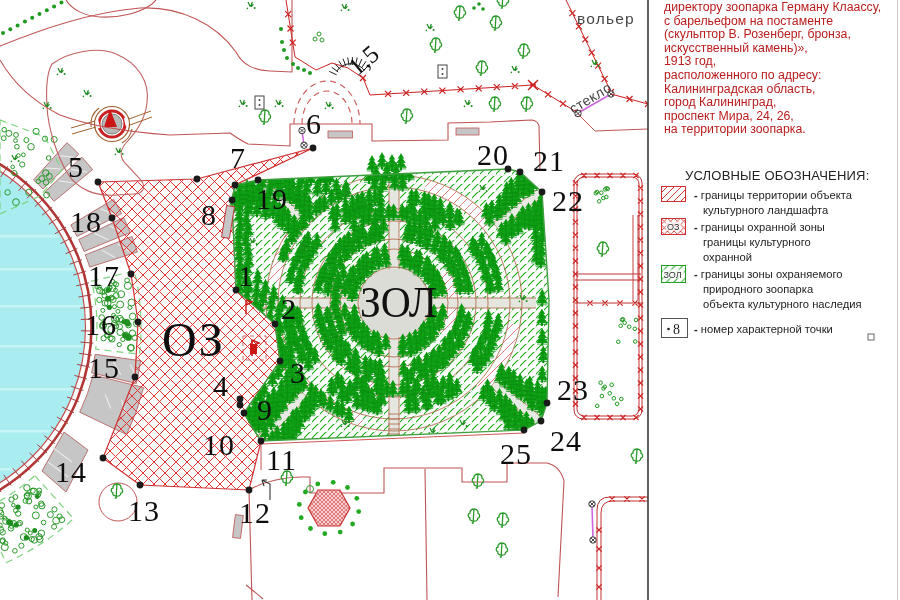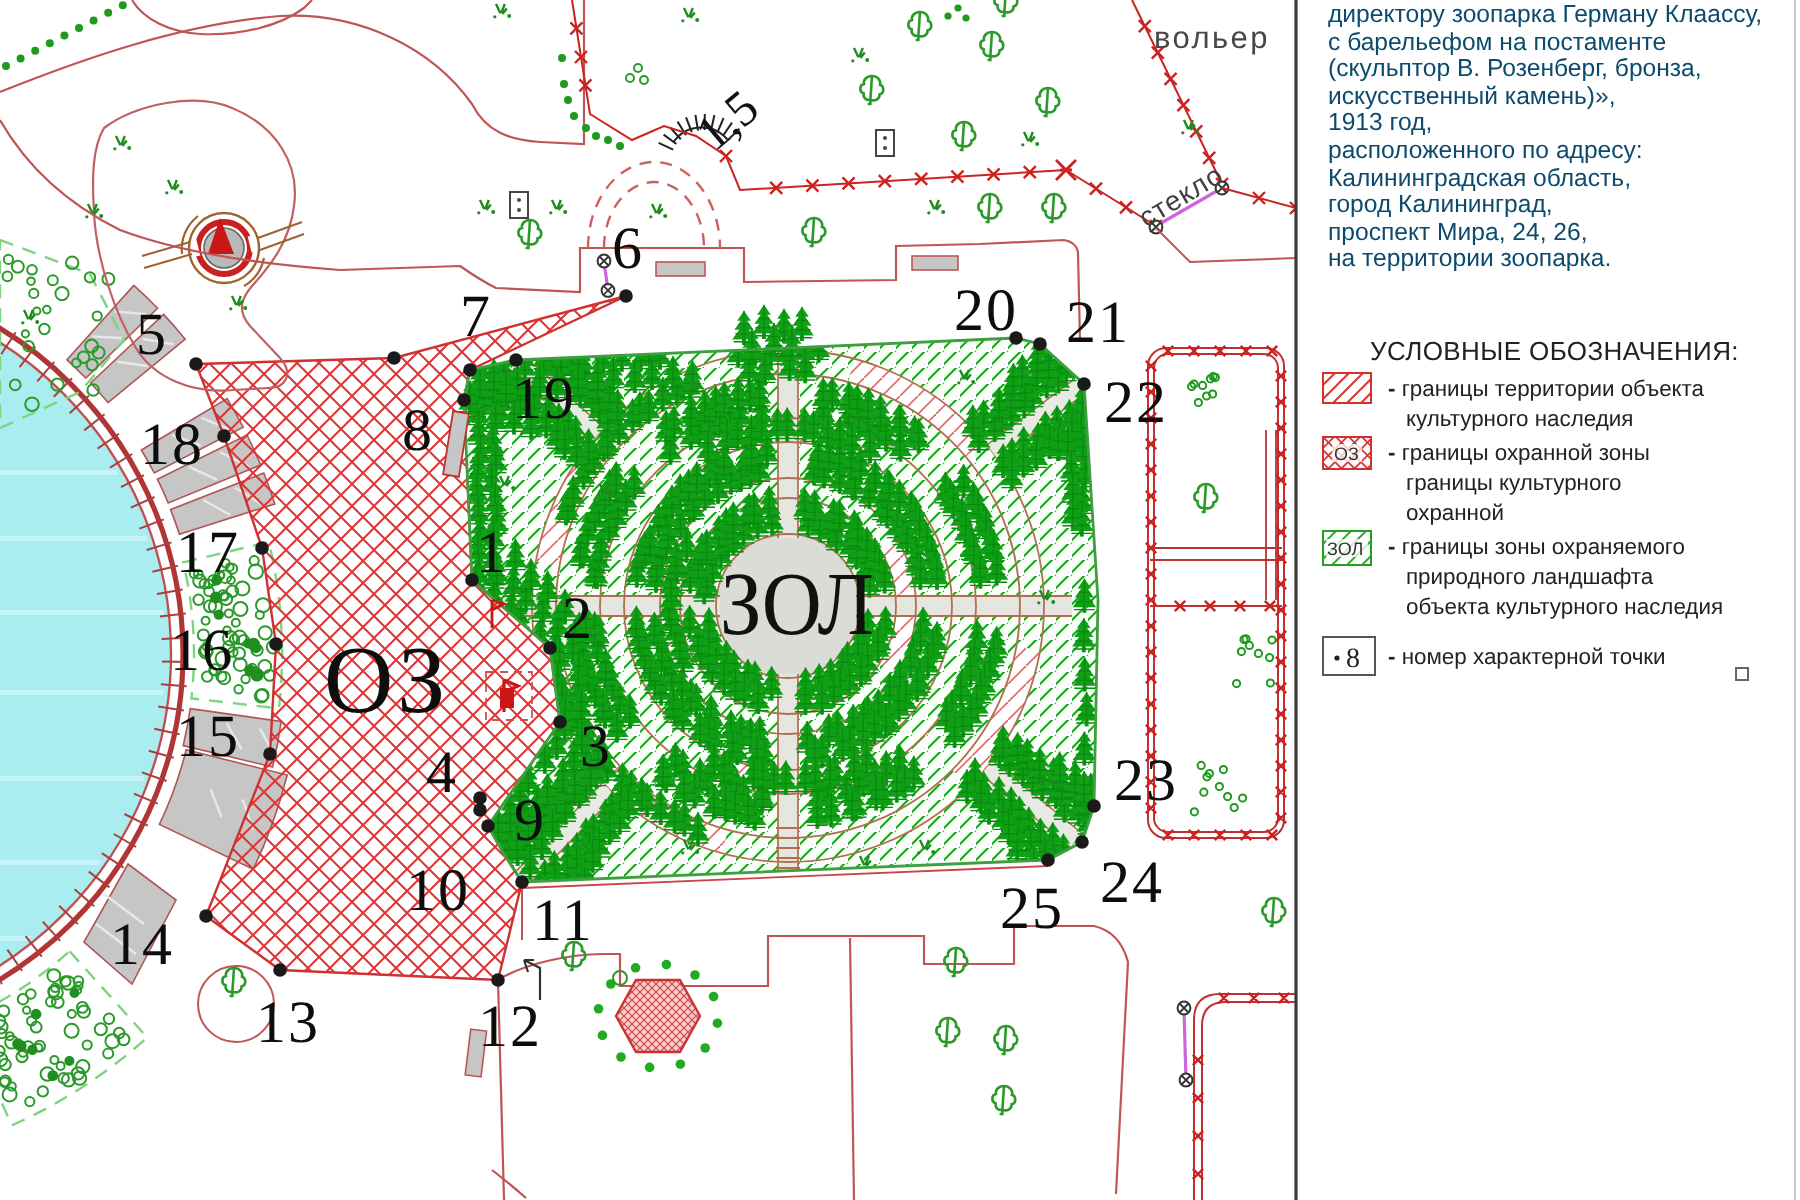--- a/index.html
+++ b/index.html
@@ -1,16 +1,16 @@
 <!DOCTYPE html>
 <html><head><meta charset="utf-8"><style>
 html,body{margin:0;padding:0;width:900px;height:600px;overflow:hidden;background:#fff}
 #wrap{position:relative;width:900px;height:600px;font-family:"Liberation Sans",sans-serif}
 svg.map{position:absolute;left:0;top:0}
-.ptext{position:absolute;left:664px;top:1px;width:234px;font-size:12.3px;line-height:13.6px;color:#0c4a6e}
+.ptext{position:absolute;left:664px;top:1px;width:234px;font-size:12.3px;line-height:13.6px;color:#b91c1c}
 .hdr{position:absolute;left:685px;top:168px;font-size:13px;letter-spacing:0.2px;color:#222}
 .li{position:absolute;left:694px;width:215px;font-size:11.2px;line-height:15px;color:#222}
 .sw{position:absolute;left:661px}
 </style></head><body>
 <div id="wrap">
 <svg class="map" width="900" height="600" viewBox="0 0 900 600">
       <defs>
 <pattern id="redx" width="11" height="11" patternUnits="userSpaceOnUse">
  <path d="M0,0 L11,11 M11,0 L0,11" stroke="#e03434" stroke-width="1"></path>
 </pattern>
@@ -1263,16 +1263,16 @@
 <svg class="sw" style="top:265px" width="26" height="19">
  <rect x="0.5" y="0.5" width="24" height="17" fill="url(#lg)" stroke="#22a022" stroke-width="1"></rect>
  <rect x="2" y="4.5" width="21" height="9" fill="#ffffff" opacity="0.75"></rect>
  <text x="2.5" y="12.5" font-size="9" font-family="Liberation Sans" fill="#333">ЗОЛ</text>
     </svg>
 <svg class="sw" style="top:318px" width="28" height="21">
  <rect x="0.5" y="0.5" width="26" height="19" fill="#fff" stroke="#555" stroke-width="1"></rect>
  <circle cx="7.5" cy="11" r="1.3" fill="#222"></circle>
  <text x="12" y="15.5" font-size="14" font-family="Liberation Serif" fill="#222">8</text>
     </svg>
-<div class="li" style="top:188px"><b>-</b> границы территории объекта<br><span style="margin-left:9px">культурного наследия</span></div>
+<div class="li" style="top:188px"><b>-</b> границы территории объекта<br><span style="margin-left:9px">культурного ландшафта</span></div>
 <div class="li" style="top:220px"><b>-</b> границы охранной зоны<br><span style="margin-left:9px">границы культурного</span><br><span style="margin-left:9px">охранной</span></div>
-<div class="li" style="top:267px"><b>-</b> границы зоны охраняемого<br><span style="margin-left:9px">природного ландшафта</span><br><span style="margin-left:9px">объекта культурного наследия</span></div>
+<div class="li" style="top:267px"><b>-</b> границы зоны охраняемого<br><span style="margin-left:9px">природного зоопарка</span><br><span style="margin-left:9px">объекта культурного наследия</span></div>
 <div class="li" style="top:322px"><b>-</b> номер характерной точки</div>
 </div>
 </body></html>

